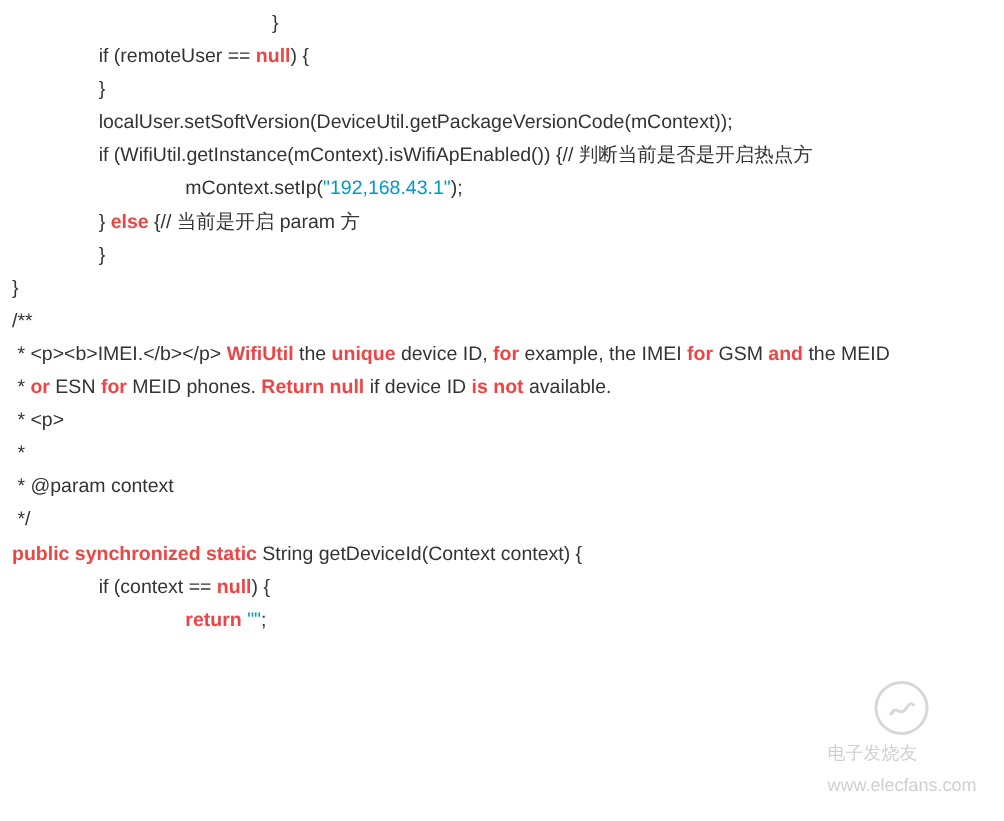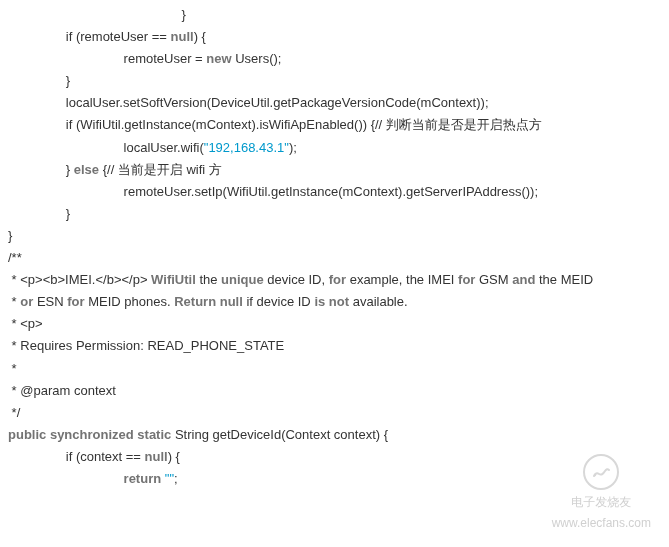--- a/index.html
+++ b/index.html
@@ -9,63 +9,59 @@
       line-height: 1.7;
       color: #333;
       padding: 4px 8px;
       background: #fff;
       width: 669px;
       height: 547px;
       overflow: hidden;
       position: relative;
     }
     .line { white-space: pre; }
-    .kw { color: #737373; font-weight: bold; }
+    .kw { color: #ef4444; font-weight: bold; }
     .str { color: #0099cc; }
     .watermark {
       position: absolute;
       right: 18px;
       bottom: 14px;
       color: #d0d0d0;
       font-size: 12px;
-      text-align: center;
       z-index: 10;
     }
     .watermark-logo {
       width: 36px;
       height: 36px;
       border: 2px solid #d8d8d8;
       border-radius: 50%;
       margin: 0 auto 2px;
       display: flex;
       align-items: center;
       justify-content: center;
     }
     .watermark-logo svg { display: block; }
   </style>
 </head>
 <body>
 
 <div id="code-container">
     <div class="line">                                                <span>}</span></div>
     <div class="line">                <span>if</span><span> (remoteUser == </span><span class="kw">null</span><span>) {</span></div>
-    <div class="line">                                <span>remoteUser = </span><span class="kw">new</span><span> Users();</span></div>
     <div class="line">                <span>}</span></div>
     <div class="line">                <span>localUser.setSoftVersion(DeviceUtil.getPackageVersionCode(mContext));</span></div>
     <div class="line">                <span>if</span><span> (WifiUtil.getInstance(mContext).isWifiApEnabled()) {// 判断当前是否是开启热点方</span></div>
-    <div class="line">                                <span>localUser.wifi(</span><span class="str">"192,168.43.1"</span><span>);</span></div>
-    <div class="line">                <span>} </span><span class="kw">else</span><span> {// 当前是开启 wifi 方</span></div>
-    <div class="line">                                <span>remoteUser.setIp(WifiUtil.getInstance(mContext).getServerIPAddress());</span></div>
+    <div class="line">                                <span>mContext.setIp(</span><span class="str">"192,168.43.1"</span><span>);</span></div>
+    <div class="line">                <span>} </span><span class="kw">else</span><span> {// 当前是开启 param 方</span></div>
     <div class="line">                <span>}</span></div>
     <div class="line"><span>}</span></div>
     <div class="line"><span>/**</span></div>
     <div class="line"><span> * &lt;p&gt;&lt;b&gt;IMEI.&lt;/b&gt;&lt;/p&gt; </span><span class="kw">WifiUtil</span><span> the </span><span class="kw">unique</span><span> device ID, </span><span class="kw">for</span><span> example, the IMEI </span><span class="kw">for</span><span> GSM </span><span class="kw">and</span><span> the MEID</span></div>
     <div class="line"><span> * </span><span class="kw">or</span><span> ESN </span><span class="kw">for</span><span> MEID phones. </span><span class="kw">Return</span><span> </span><span class="kw">null</span><span> if device ID </span><span class="kw">is</span><span> </span><span class="kw">not</span><span> available.</span></div>
     <div class="line"><span> * &lt;p&gt;</span></div>
-    <div class="line"><span> * Requires Permission: READ_PHONE_STATE</span></div>
     <div class="line"><span> *</span></div>
     <div class="line"><span> * @param context</span></div>
     <div class="line"><span> */</span></div>
     <div class="line"><span class="kw">public</span><span> </span><span class="kw">synchronized</span><span> </span><span class="kw">static</span><span> String getDeviceId(Context context) {</span></div>
     <div class="line">                <span>if</span><span> (context == </span><span class="kw">null</span><span>) {</span></div>
     <div class="line">                                <span class="kw">return</span><span> </span><span class="str">""</span><span>;</span></div>
   </div>
 
 <div class="watermark">
   <div class="watermark-logo">

